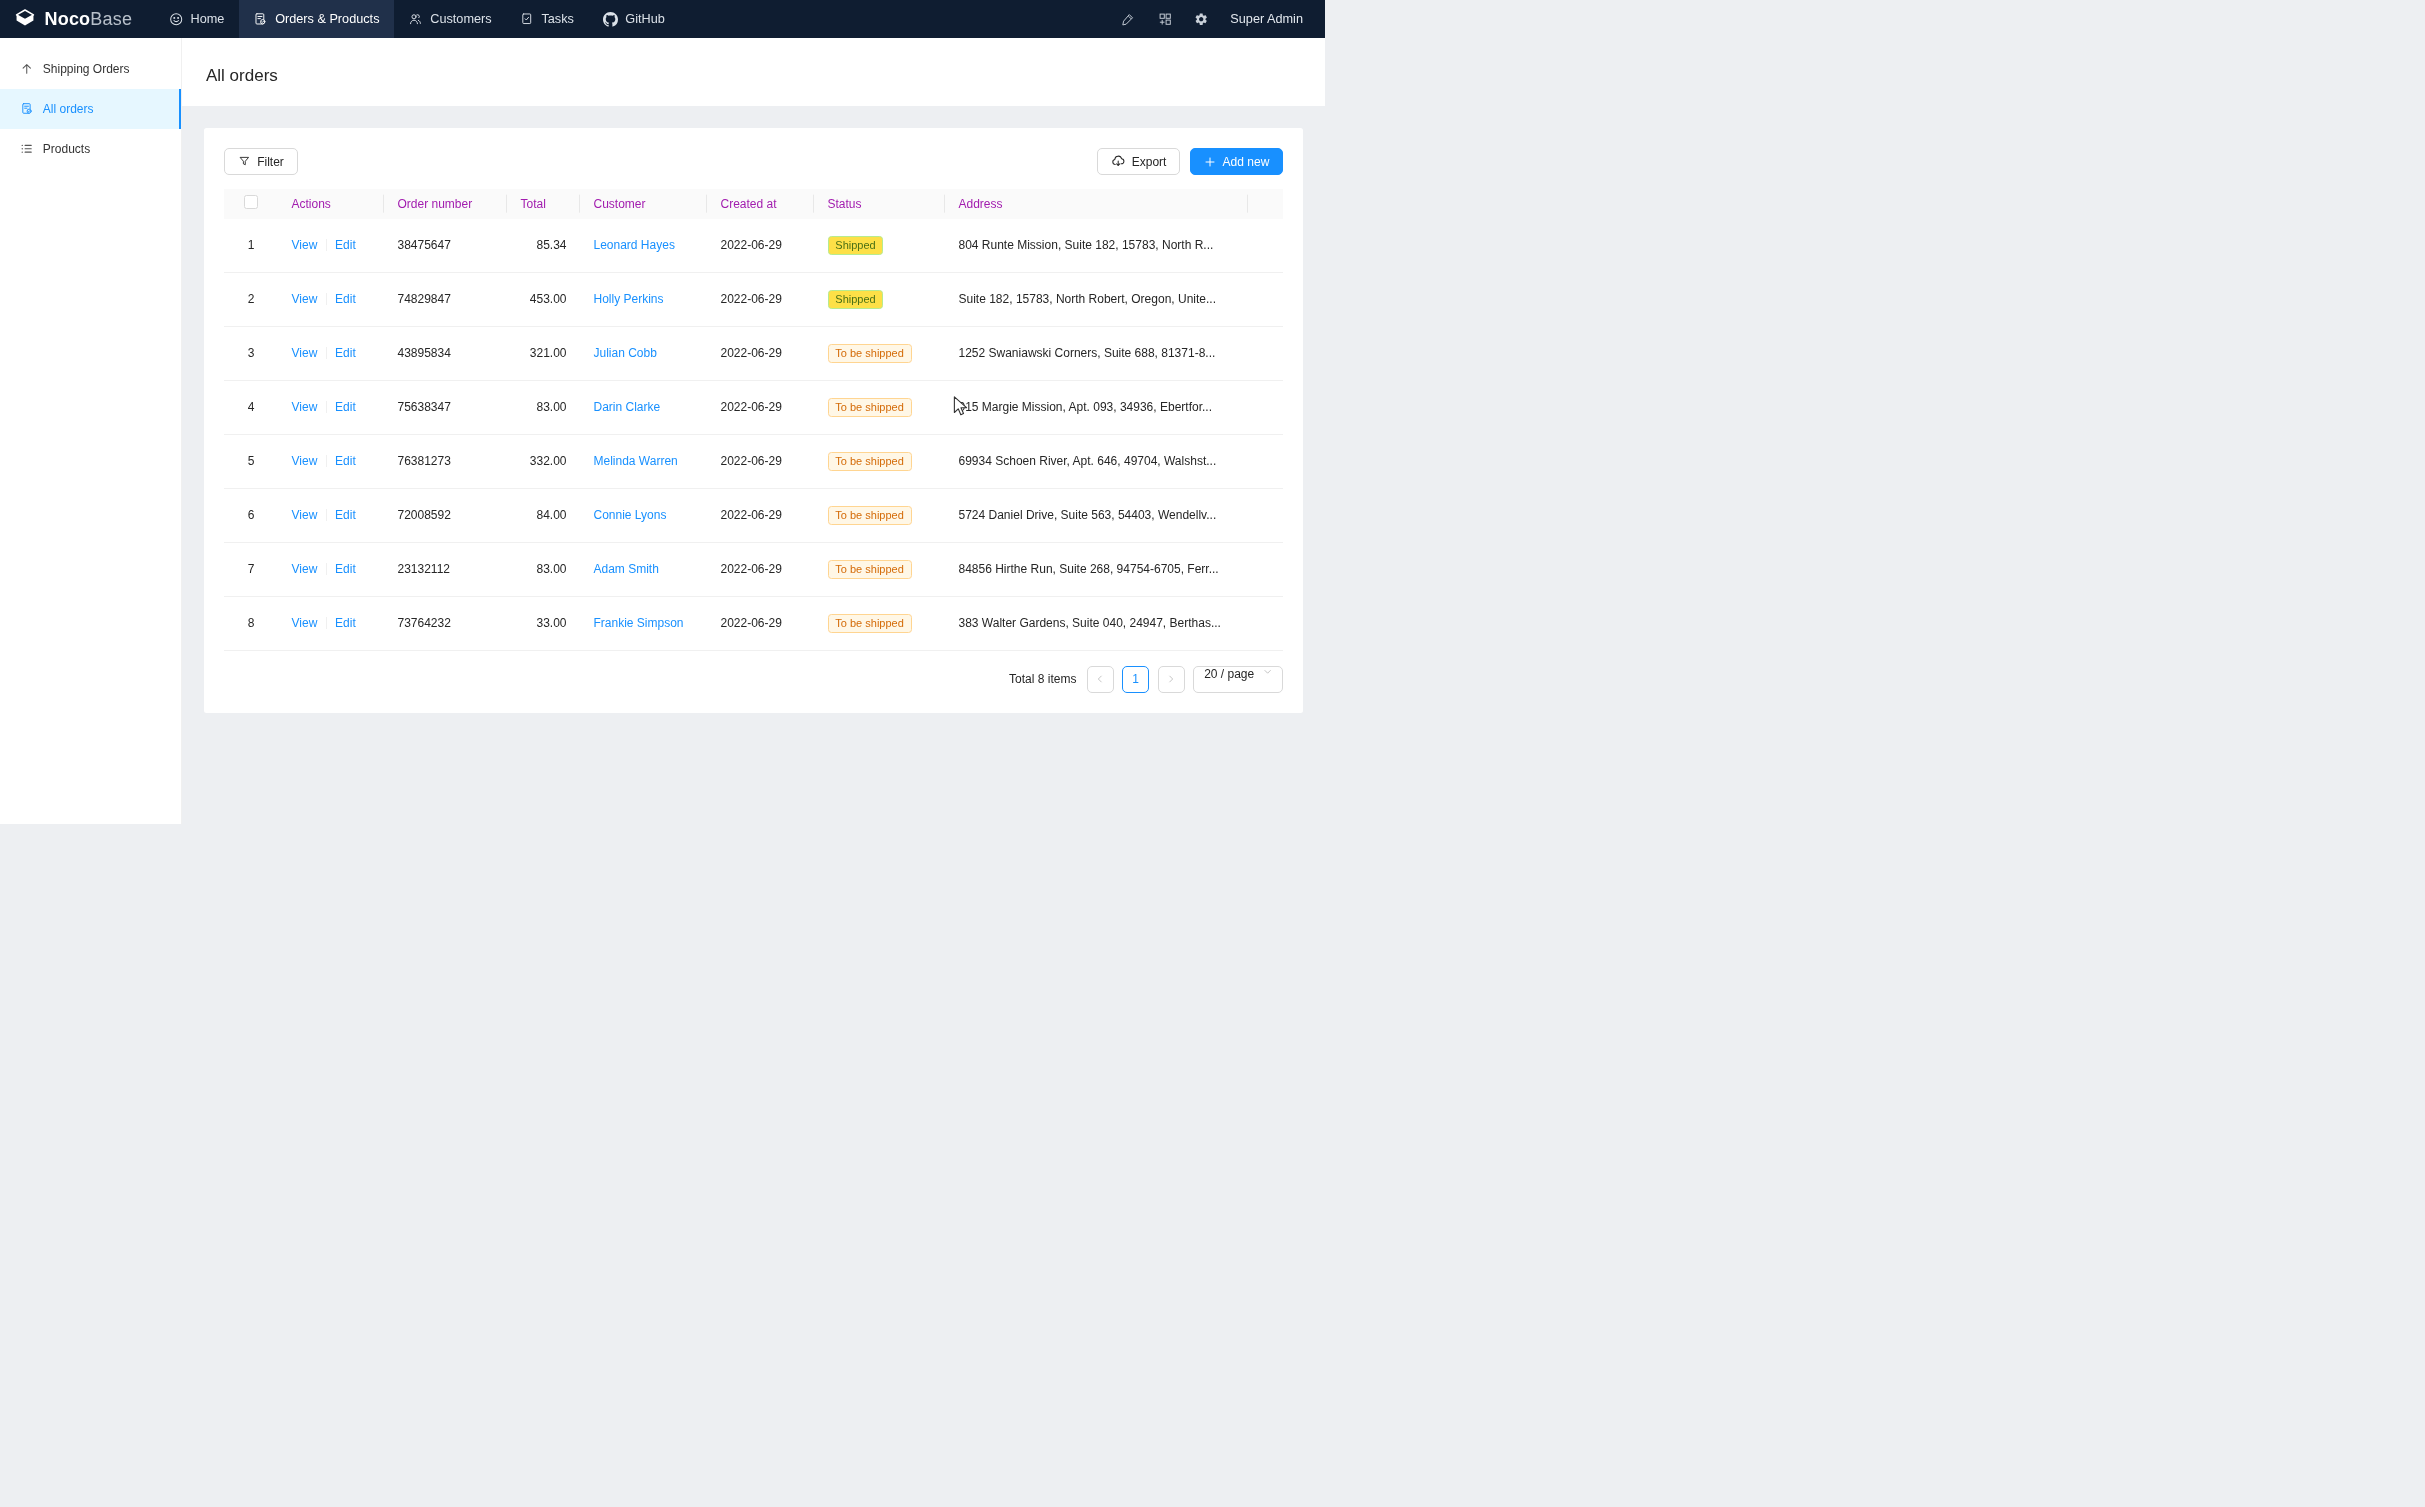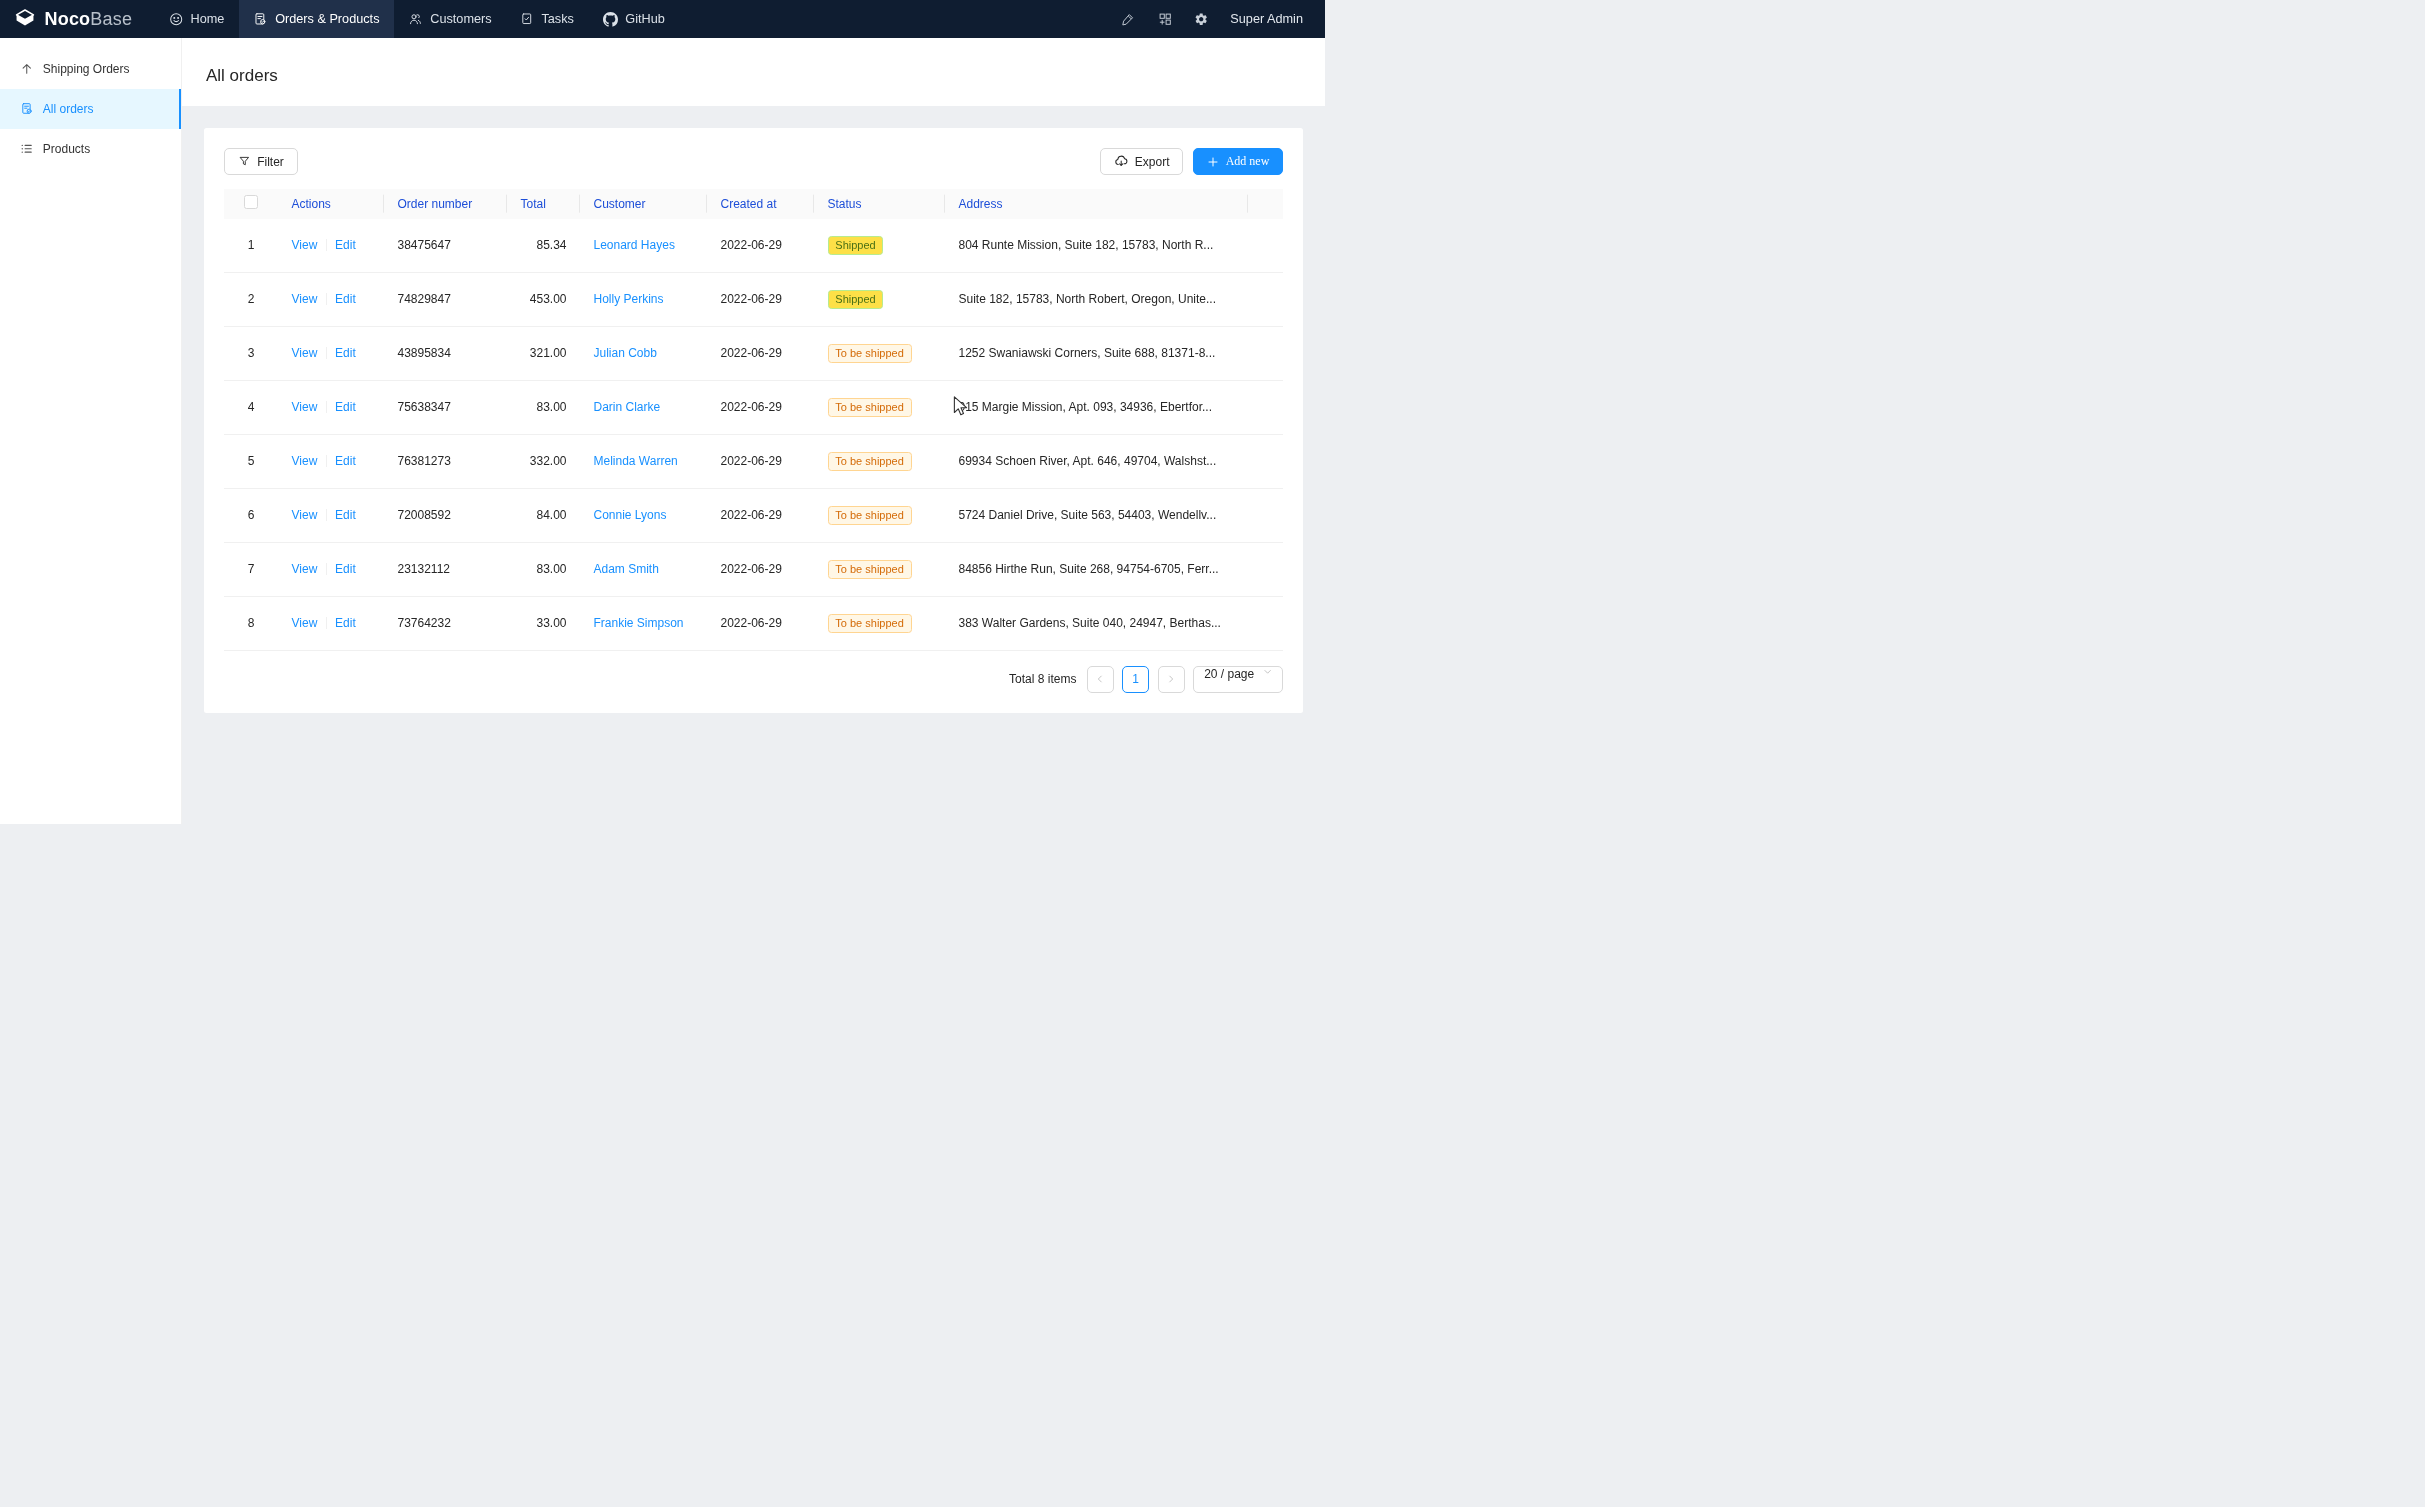--- a/index.html
+++ b/index.html
@@ -33,25 +33,25 @@
   .page-header { background:#ffffff; height:68px; display:flex; align-items:center; padding:8.5px 24px 0 24px; }
   .page-title { font-size:17px; font-weight:500; color:#262626; }
 
   .content { padding:22px; flex:1 1 auto; }
   .card { background:#ffffff; border-radius:2.5px; padding:20px; }
 
   
   .toolbar { display:flex; justify-content:space-between; align-items:center; margin-bottom:13.5px; }
   .btn { height:27px; display:inline-flex; align-items:center; gap:6.8px; padding:0 12.7px; border:0.8px solid #d9d9d9; border-radius:5px; background:#fff; font-size:12px; color:#262626; cursor:pointer; font-family:inherit; }
   .btn-right-group { display:flex; gap:10px; }
-  .btn.primary { background:#1890ff; border-color:#1890ff; color:#fff;font-family:Liberation Serif, serif; }
+  .btn.primary { background:#1890ff; border-color:#1890ff; color:#fff; }
 
   
   table { width:100%; border-collapse:collapse; table-layout:fixed; }
-  thead th { background:#fafafa; font-weight:500; color:#1d4ed8; text-align:left; padding:6.8px 13.5px; font-size:12px; position:relative; height:30px; }
+  thead th { background:#fafafa; font-weight:500; color:#a21caf; text-align:left; padding:6.8px 13.5px; font-size:12px; position:relative; height:30px; }
   thead th.sep::after { content:""; position:absolute; right:0; top:50%; transform:translateY(-50%); width:0.8px; height:18.6px; background:#e8e8e8; }
   tbody td { padding:17px 13.5px; border-bottom:0.8px solid #f0f0f0; font-size:12px; color:#262626; vertical-align:middle; }
   td.center, th.center { text-align:center; }
   td.right { text-align:right; }
   td.ellip { white-space:nowrap; overflow:hidden; text-overflow:ellipsis; }
   a.lnk { color:#1890ff; text-decoration:none; cursor:pointer; }
   .act-divider { display:inline-block; width:0.8px; height:12px; background:#f0f0f0; margin:0 8.5px; vertical-align:-1.7px; }
   .badge { display:inline-block; font-size:11px; line-height:17px; padding:0 6.8px; border-radius:3.4px; white-space:nowrap; }
   .badge.green { background:#fde047; border:0.8px solid #b7eb8f; color:#497015; }
   .badge.orange { background:#fff7e6; border:0.8px solid #ffd591; color:#d46b08; }

